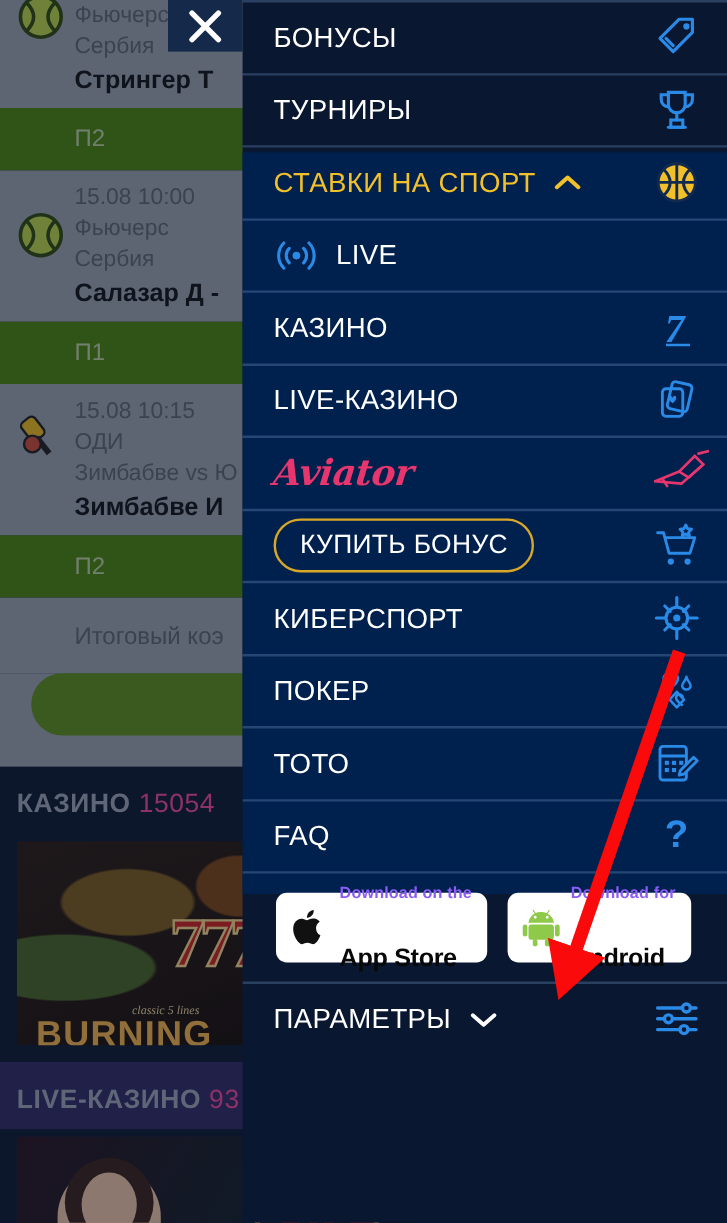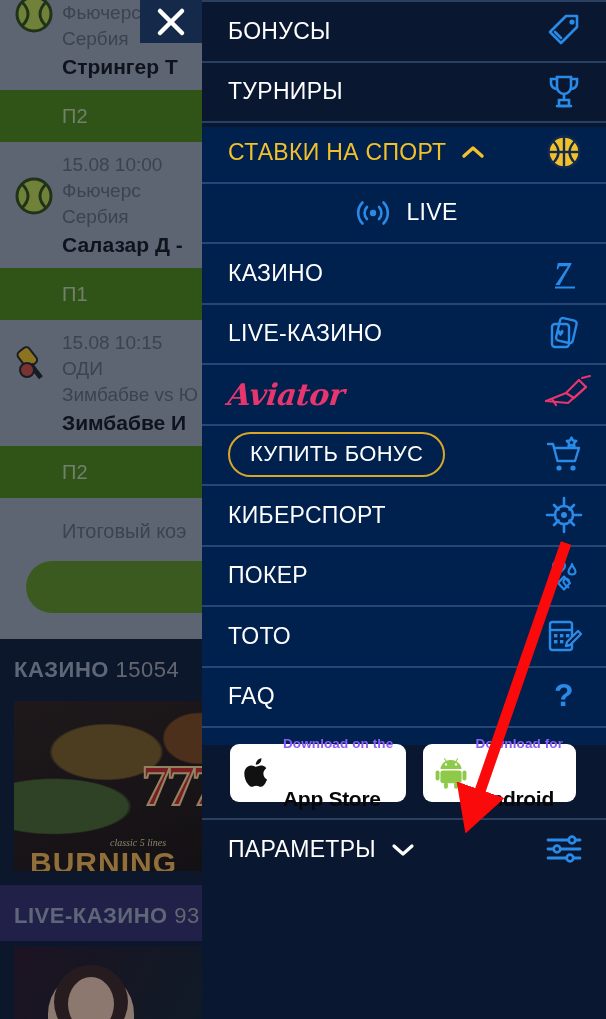--- a/index.html
+++ b/index.html
@@ -44,21 +44,21 @@
     background:#5d8e1e; color:#cfe0bb; border:none; border-radius:26px;
     height:52px; width:330px; font-size:22px; font-weight:bold;
     text-align:right; padding-right:42px;
     font-family:"Liberation Sans",sans-serif;
   }
 
   .cat-strip{
     background:#0d1b33; padding:18px 0 12px 14px;
     font-size:22px; font-weight:bold; color:#9aa3b3; letter-spacing:.5px;
   }
-  .cat-strip .cnt{ color:#a3a3a3; font-weight:normal; }
+  .cat-strip .cnt{ color:#ec4899; font-weight:normal; }
   .cat-strip.violet{ background:#312a63; }
   .game-tile{
     margin:6px 0 0 14px; width:330px; height:170px; border-radius:3px;
     background:
       radial-gradient(ellipse at 28% 30%, #7a5b1e 0 16%, transparent 17%),
       radial-gradient(ellipse at 56% 22%, #7d4517 0 13%, transparent 14%),
       radial-gradient(ellipse at 12% 62%, #4a6526 0 18%, transparent 19%),
       radial-gradient(ellipse at 86% 70%, #7a5b1e 0 17%, transparent 18%),
       linear-gradient(160deg,#2c1d14,#160d0a);
     position:relative; overflow:hidden;
@@ -158,21 +158,21 @@
   .row-icon{
     position:absolute; right:20px; top:50%; transform:translateY(-50%);
     width:44px; height:44px; display:flex; align-items:center; justify-content:center;
   }
   .lead-icon{
     width:38px; height:38px; margin-right:14px;
     display:flex; align-items:center; justify-content:center; flex:0 0 auto;
   }
   .caret{ margin-left:14px; display:flex; align-items:center; }
 
-  .sub-row{ padding-left:26px;justify-content:center; }
+  .sub-row{ padding-left:26px; }
 
   
   .aviator-logo{
     font-family:"DejaVu Serif","Liberation Serif",serif;
     font-style:italic; font-weight:bold;
     font-size:30px; color:#e7356e; letter-spacing:-.5px;
     transform:skewX(-6deg);
   }
 
   

